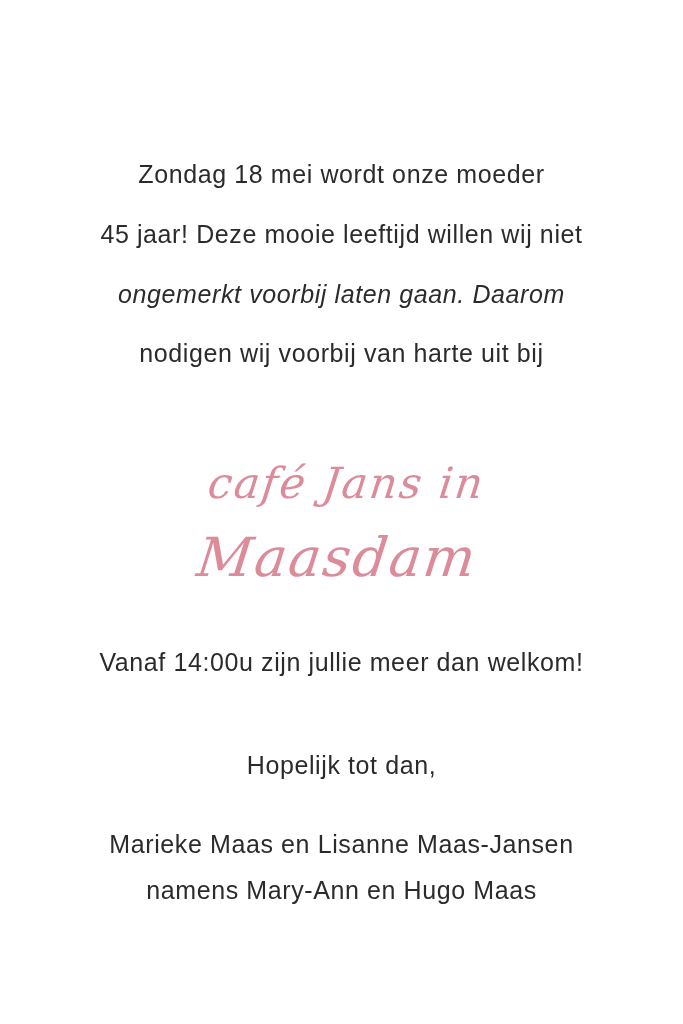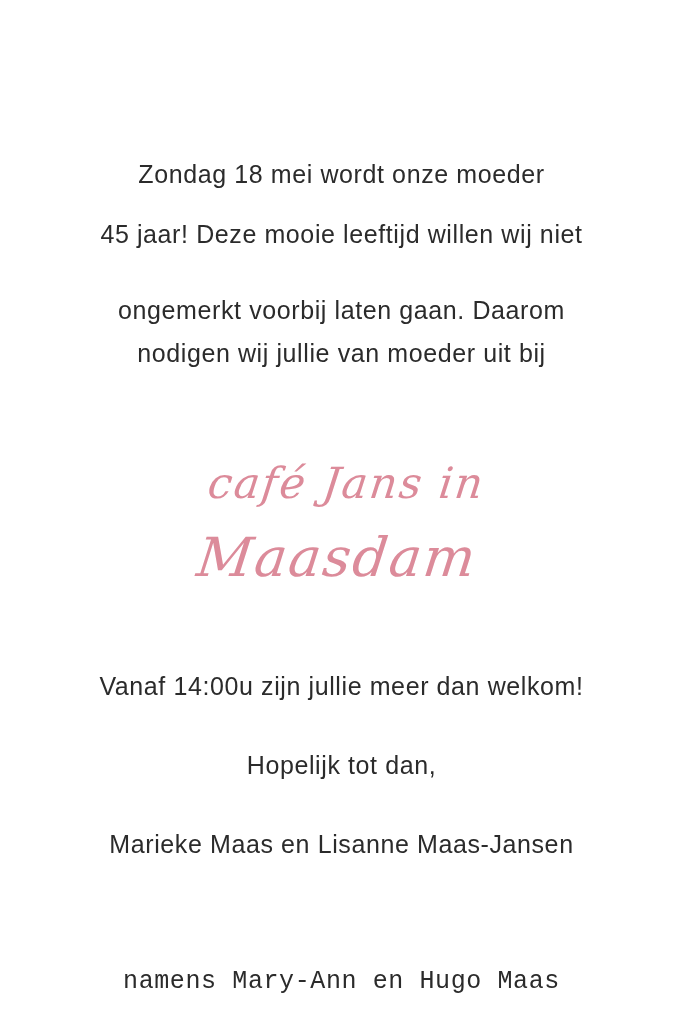--- a/index.html
+++ b/index.html
@@ -23,26 +23,26 @@
     right: 0;
     text-align: center;
     font-size: 25px;
     font-weight: 400;
     letter-spacing: 0.6px;
     line-height: 28px;
     white-space: nowrap;
   }
   .l1 { top: 160px; }
   .l2 { top: 220px; }
-  .l3 { top: 296px; }
+  .l3 { top: 280px; font-style: italic; }
   .l4 { top: 339px; }
-  .l5 { top: 672px; }
+  .l5 { top: 648px; }
   .l6 { top: 751px; }
   .l7 { top: 830px; }
-  .l8 { top: 968px; font-family: Liberation Mono, monospace; }
+  .l8 { top: 876px; }
 
   .venue {
     position: absolute;
     top: 462px;
     left: 0;
     right: 0;
     text-align: center;
     font-family: "DejaVu Serif", serif;
     font-style: italic;
     color: #dc8b9a;
@@ -59,21 +59,21 @@
     letter-spacing: 2px;
   }
 </style>
 </head>
 <body>
 
 <div class="card">
   <div class="line l1">Zondag 18 mei wordt onze moeder</div>
   <div class="line l2">45 jaar! Deze mooie leeftijd willen wij niet</div>
   <div class="line l3">ongemerkt voorbij laten gaan. Daarom</div>
-  <div class="line l4">nodigen wij jullie van moeder uit bij</div>
+  <div class="line l4">nodigen wij voorbij van harte uit bij</div>
 
   <div class="venue">
     <div class="venue-line1">café Jans in</div>
     <div class="venue-line2">Maasdam</div>
   </div>
 
   <div class="line l5">Vanaf 14:00u zijn jullie meer dan welkom!</div>
   <div class="line l6">Hopelijk tot dan,</div>
   <div class="line l7">Marieke Maas en Lisanne Maas-Jansen</div>
   <div class="line l8">namens Mary-Ann en Hugo Maas</div>

